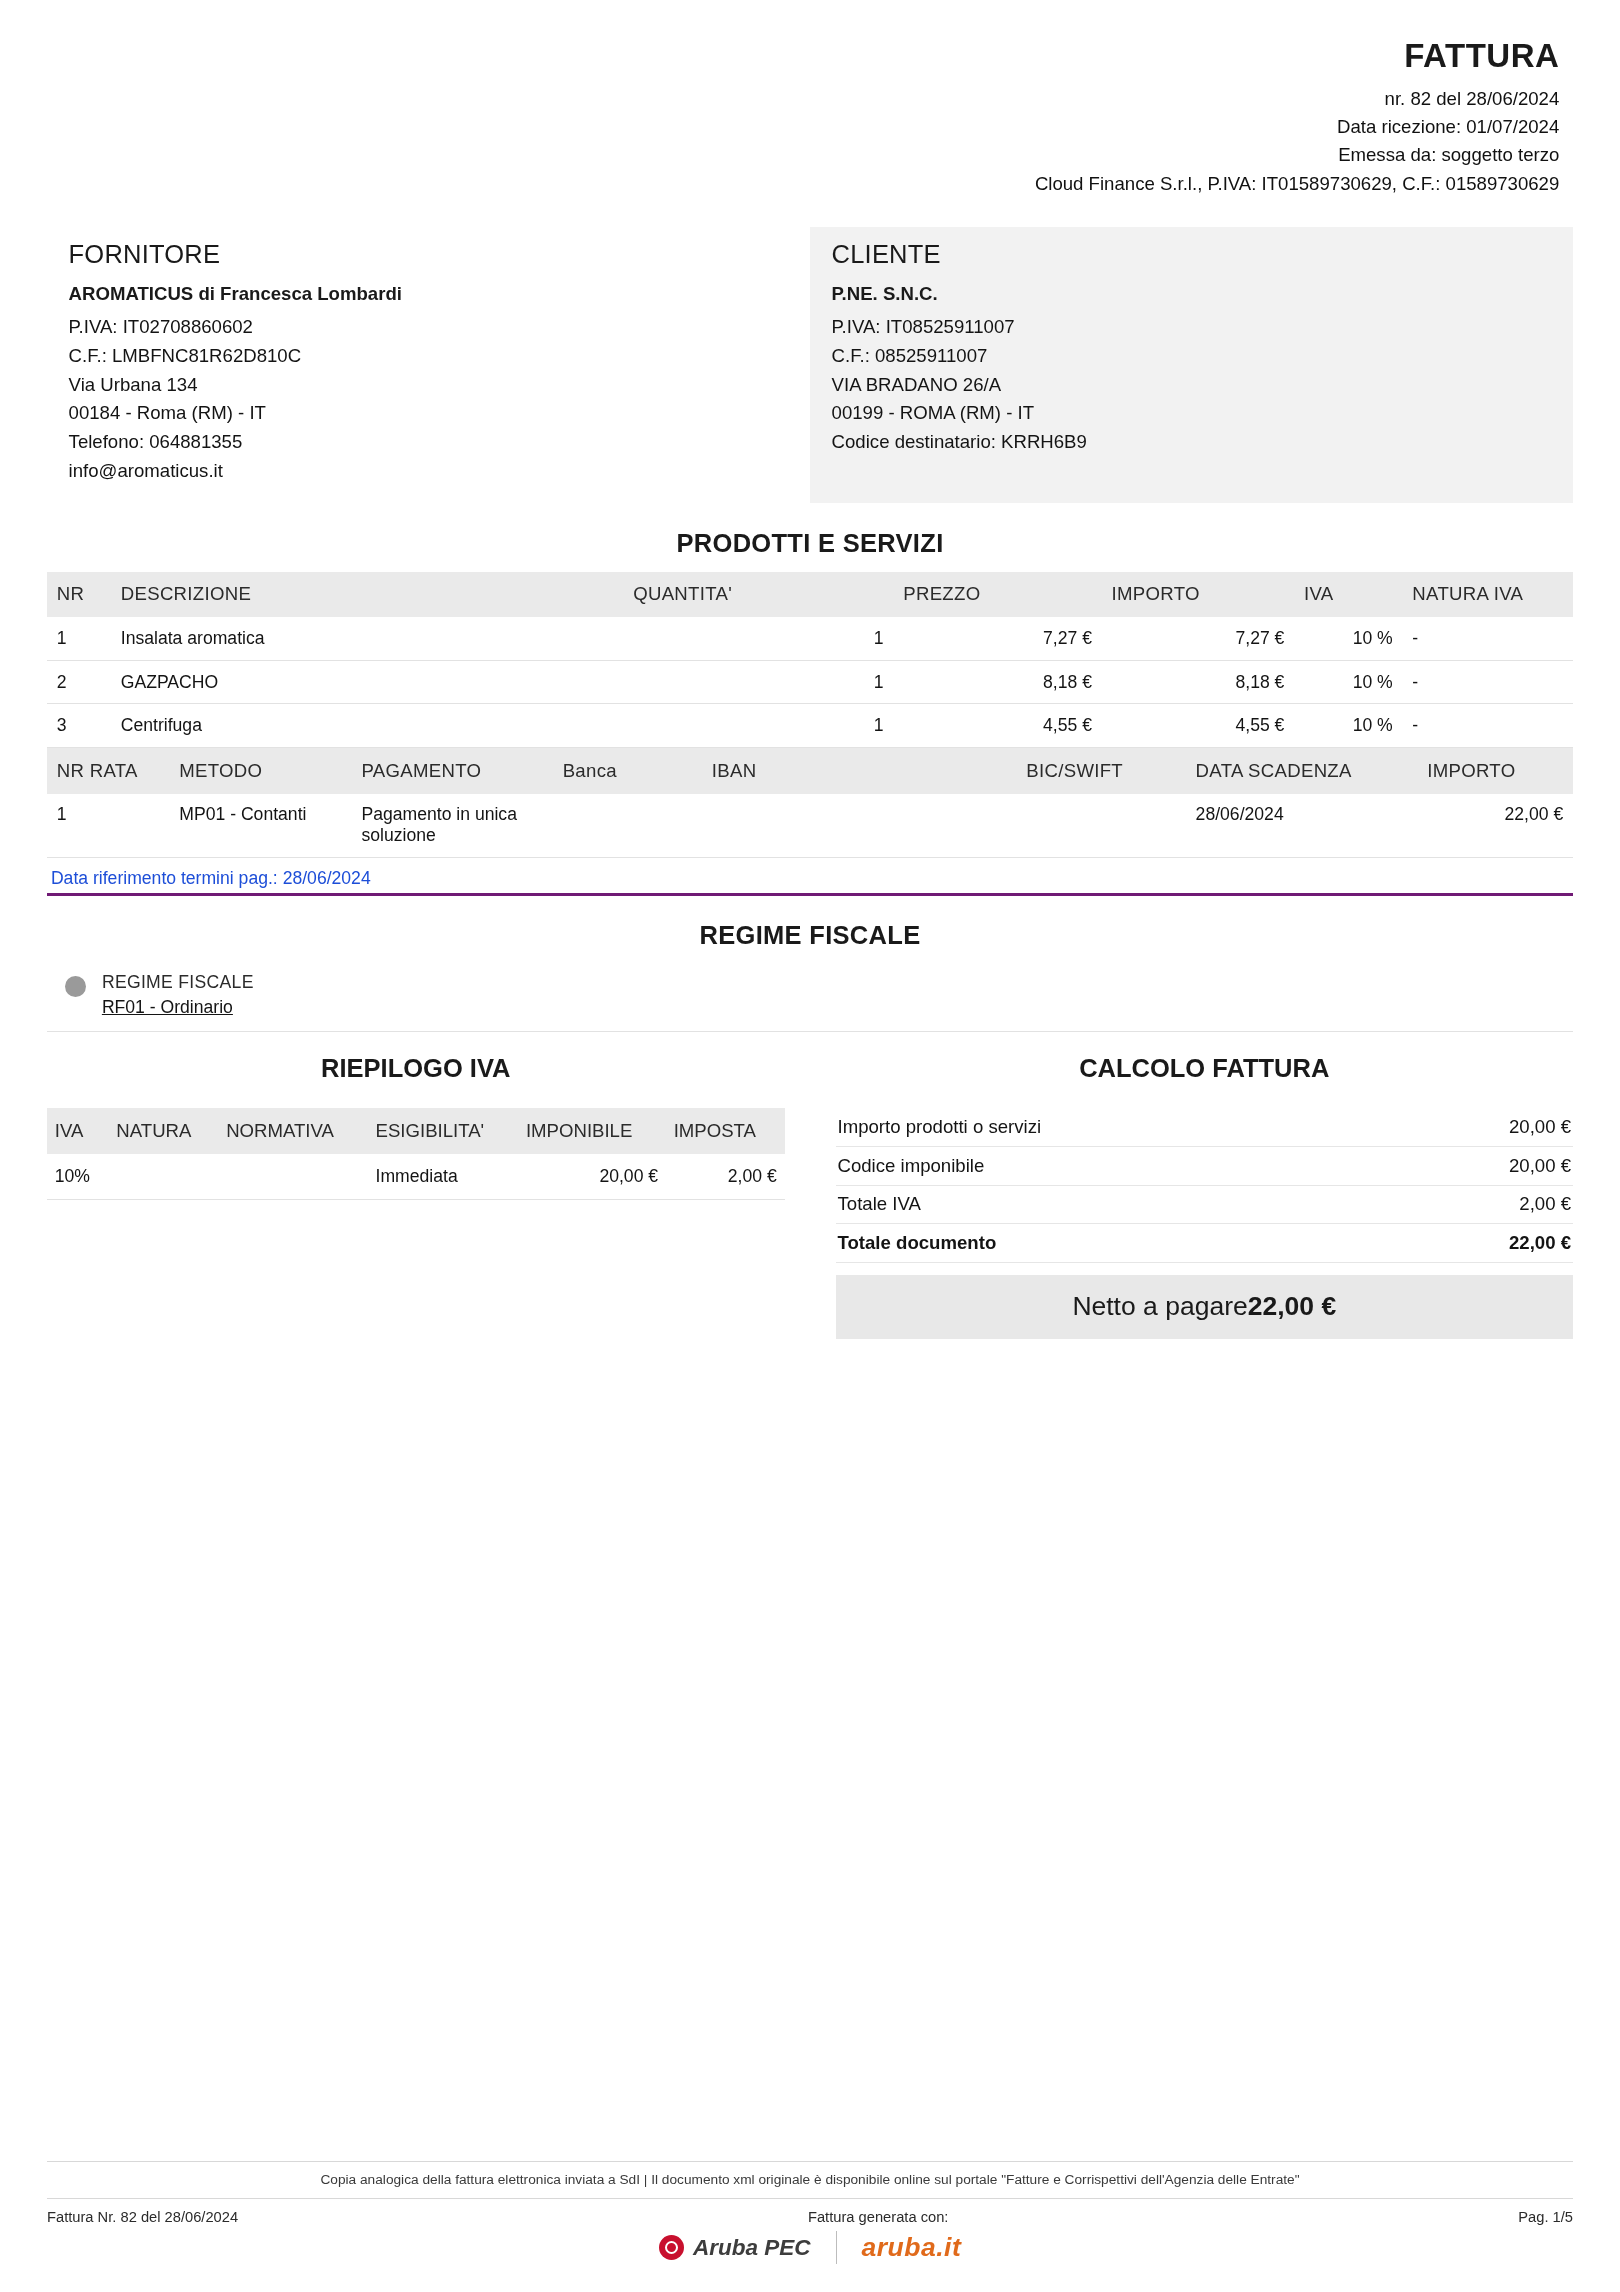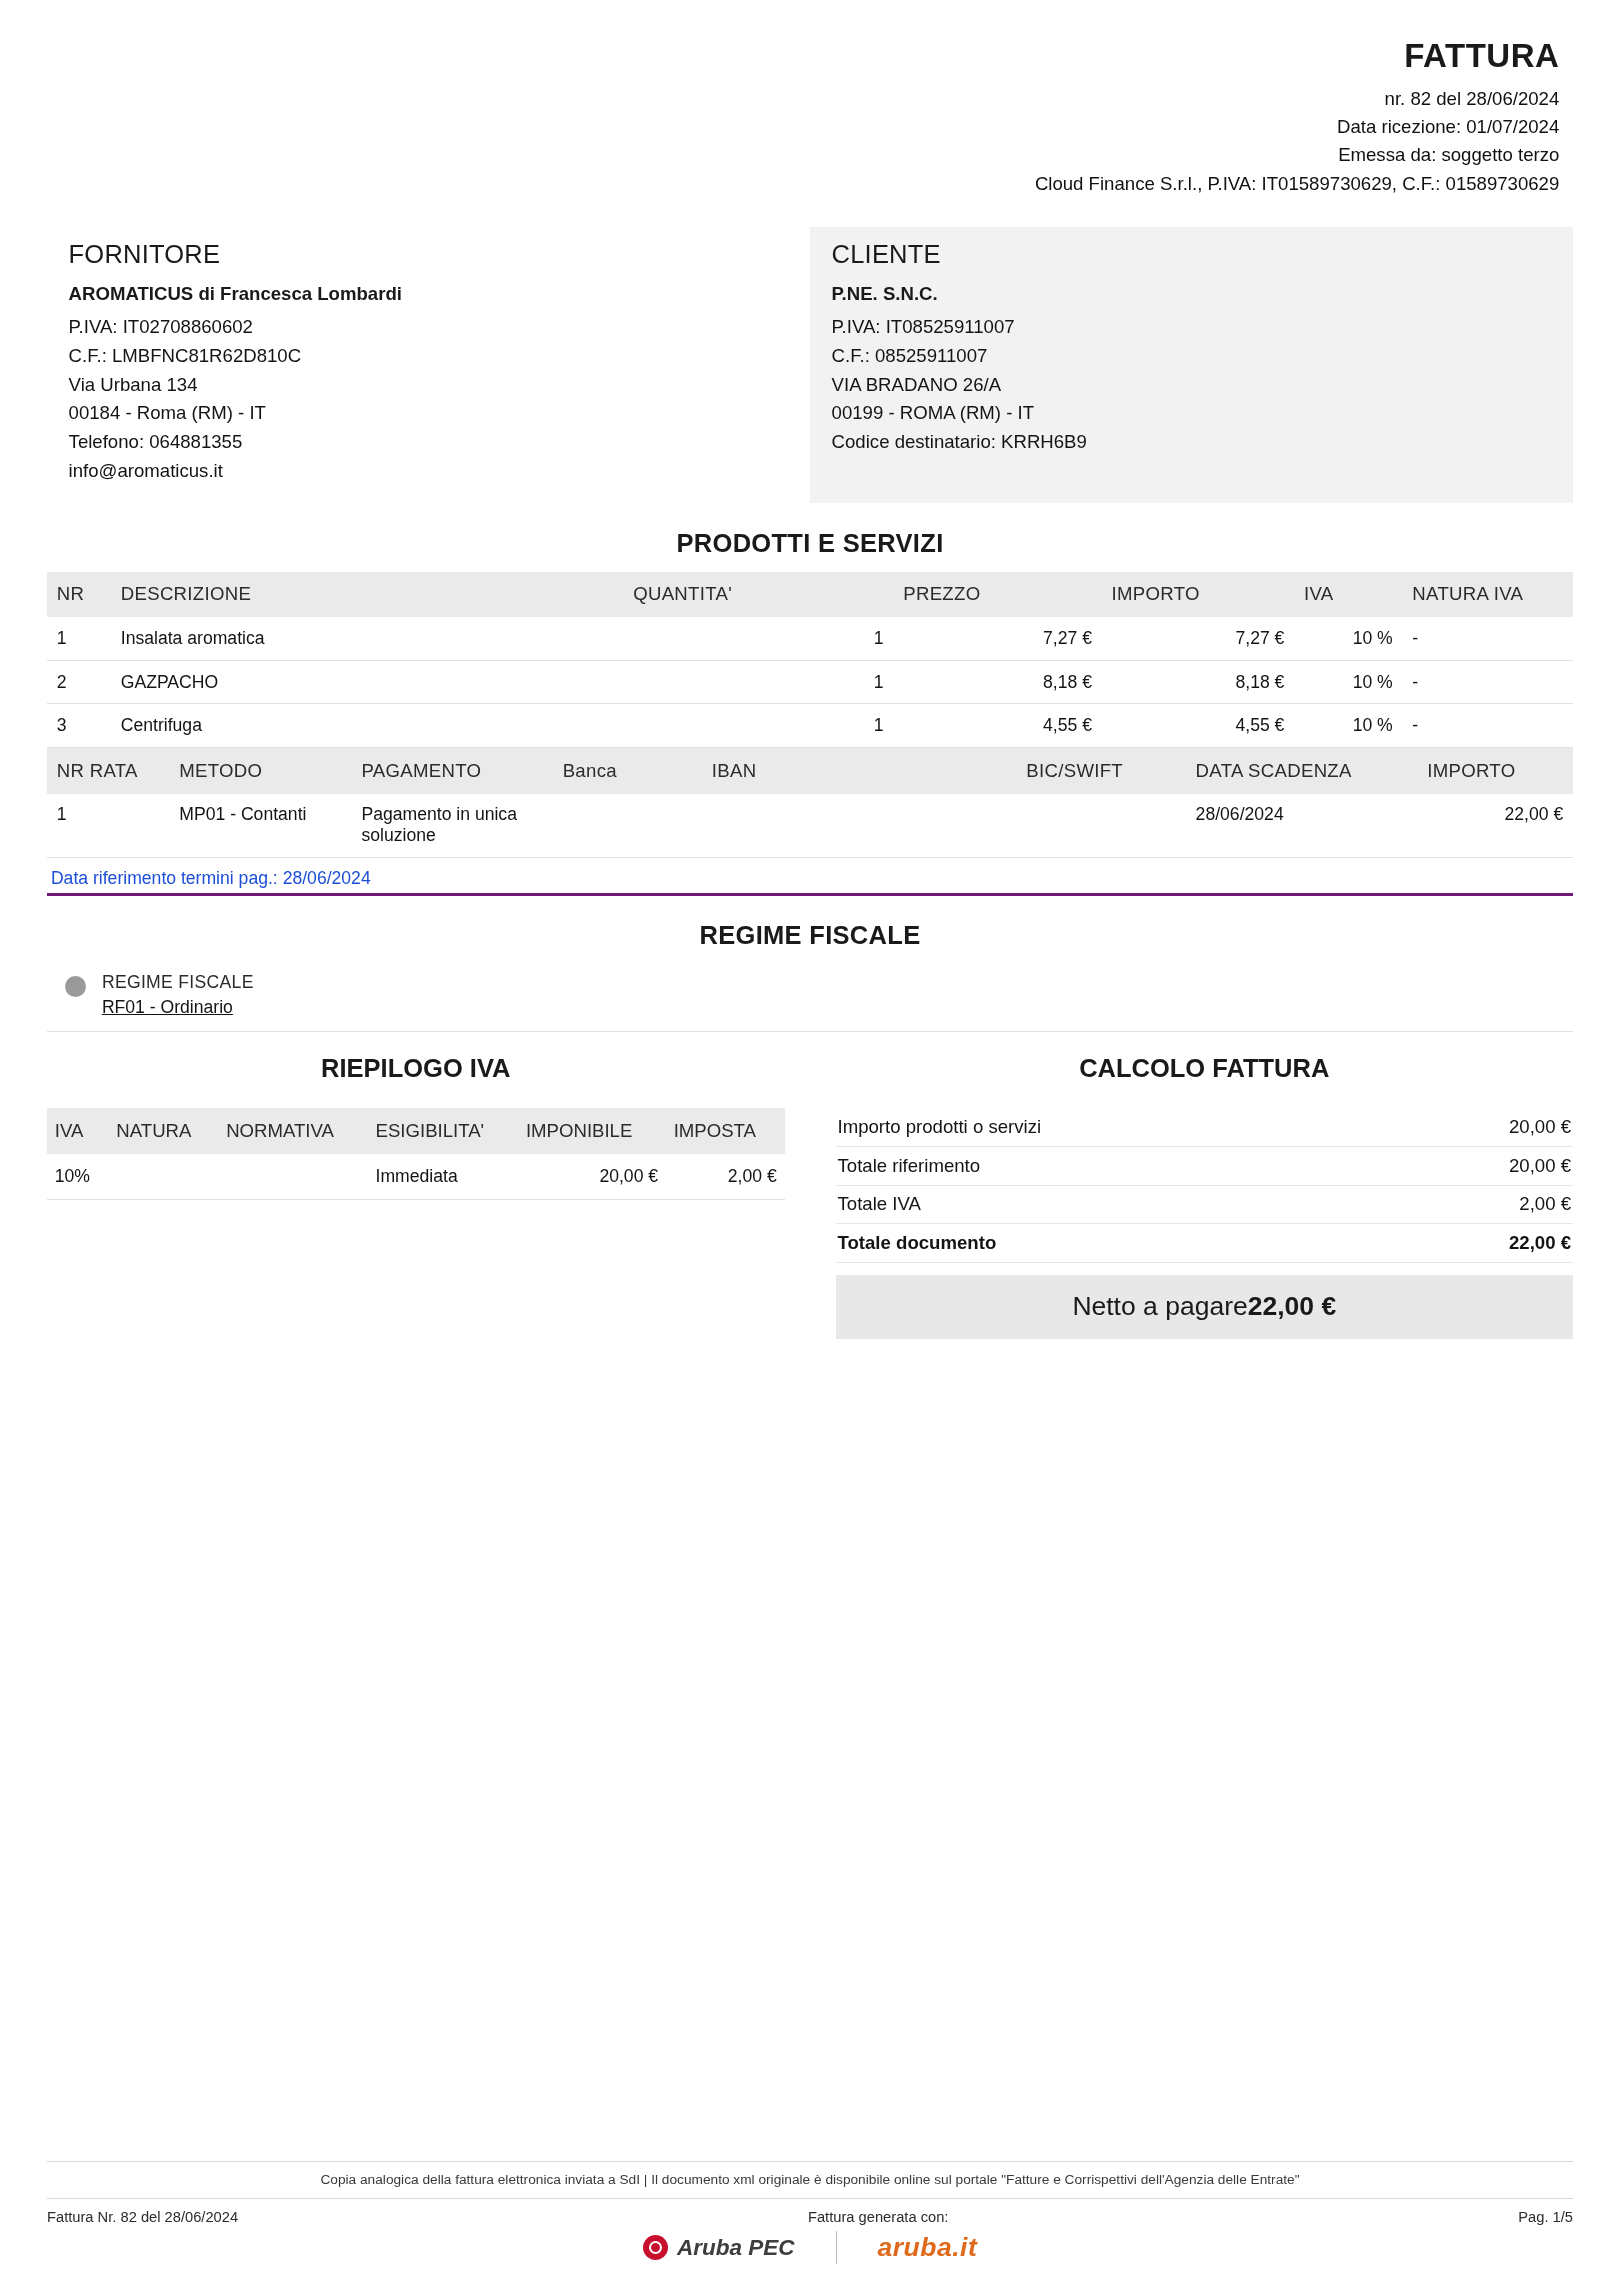--- a/index.html
+++ b/index.html
@@ -219,21 +219,21 @@
     margin-top: 11.8px;
     padding-top: 9.8px;
     font-size: 14.7px;
     color: #2b2b2b;
   }
   .footer .foot-mid { text-align: center; flex: 1; }
   .brands {
     display: flex;
     align-items: center;
     justify-content: center;
-    gap: 41px;
+    gap: 25px;
     margin-top: 5.9px;
   }
   .brand-aruba-pec {
     display: flex; align-items: center; gap: 8.8px;
     font-size: 22.5px; font-weight: bold; color: #3d3d3d;
     font-style: italic;
   }
   .seal {
     width: 25.5px; height: 25.5px; border-radius: 50%;
     background: #c8102e;
@@ -395,21 +395,21 @@
       </table>
     </div>
 
     <div class="col right">
       <div class="col-title">CALCOLO FATTURA</div>
       <div class="calc-row">
         <span>Importo prodotti o servizi</span>
         <span>20,00 €</span>
       </div>
       <div class="calc-row">
-        <span>Totale riferimento</span>
+        <span>Codice imponibile</span>
         <span>20,00 €</span>
       </div>
       <div class="calc-row">
         <span>Totale IVA</span>
         <span>2,00 €</span>
       </div>
       <div class="calc-row bold">
         <span>Totale documento</span>
         <span>22,00 €</span>
       </div>

